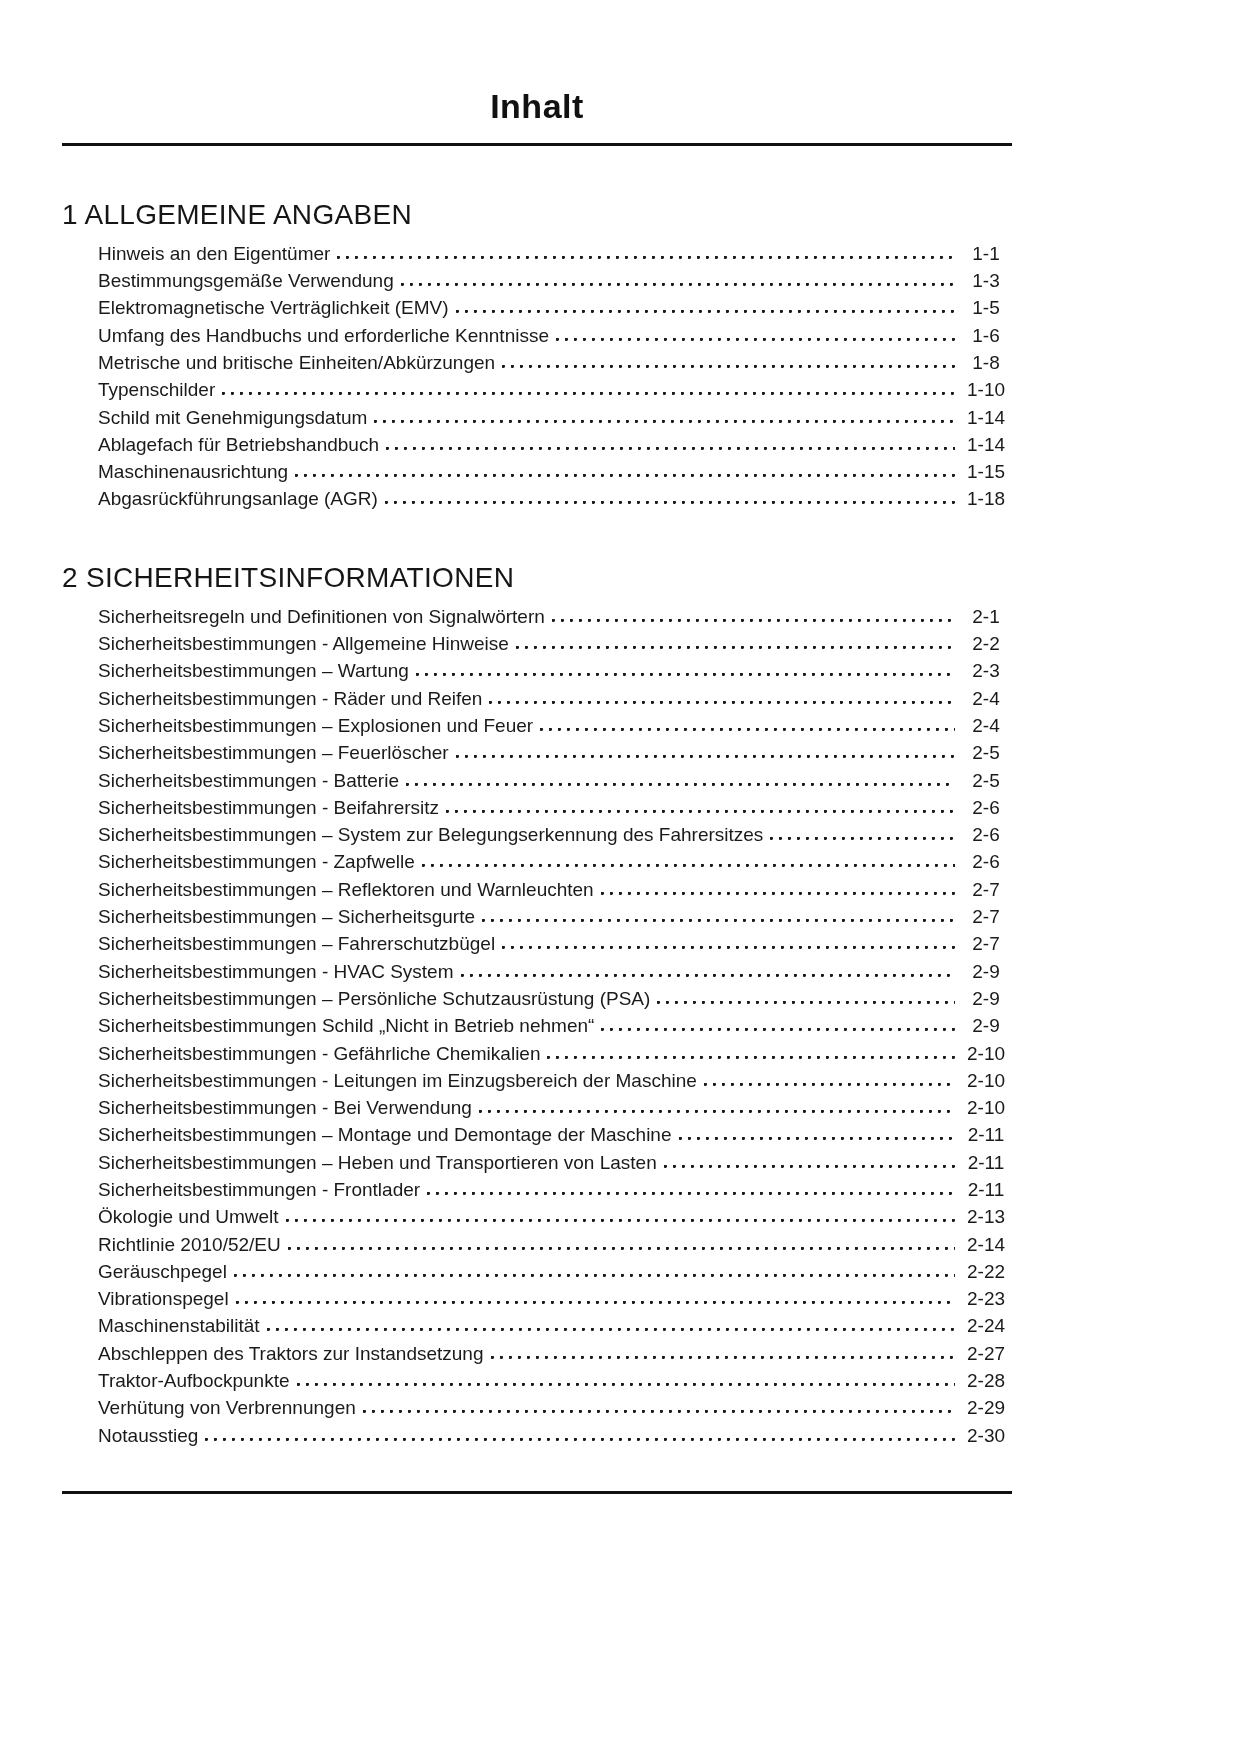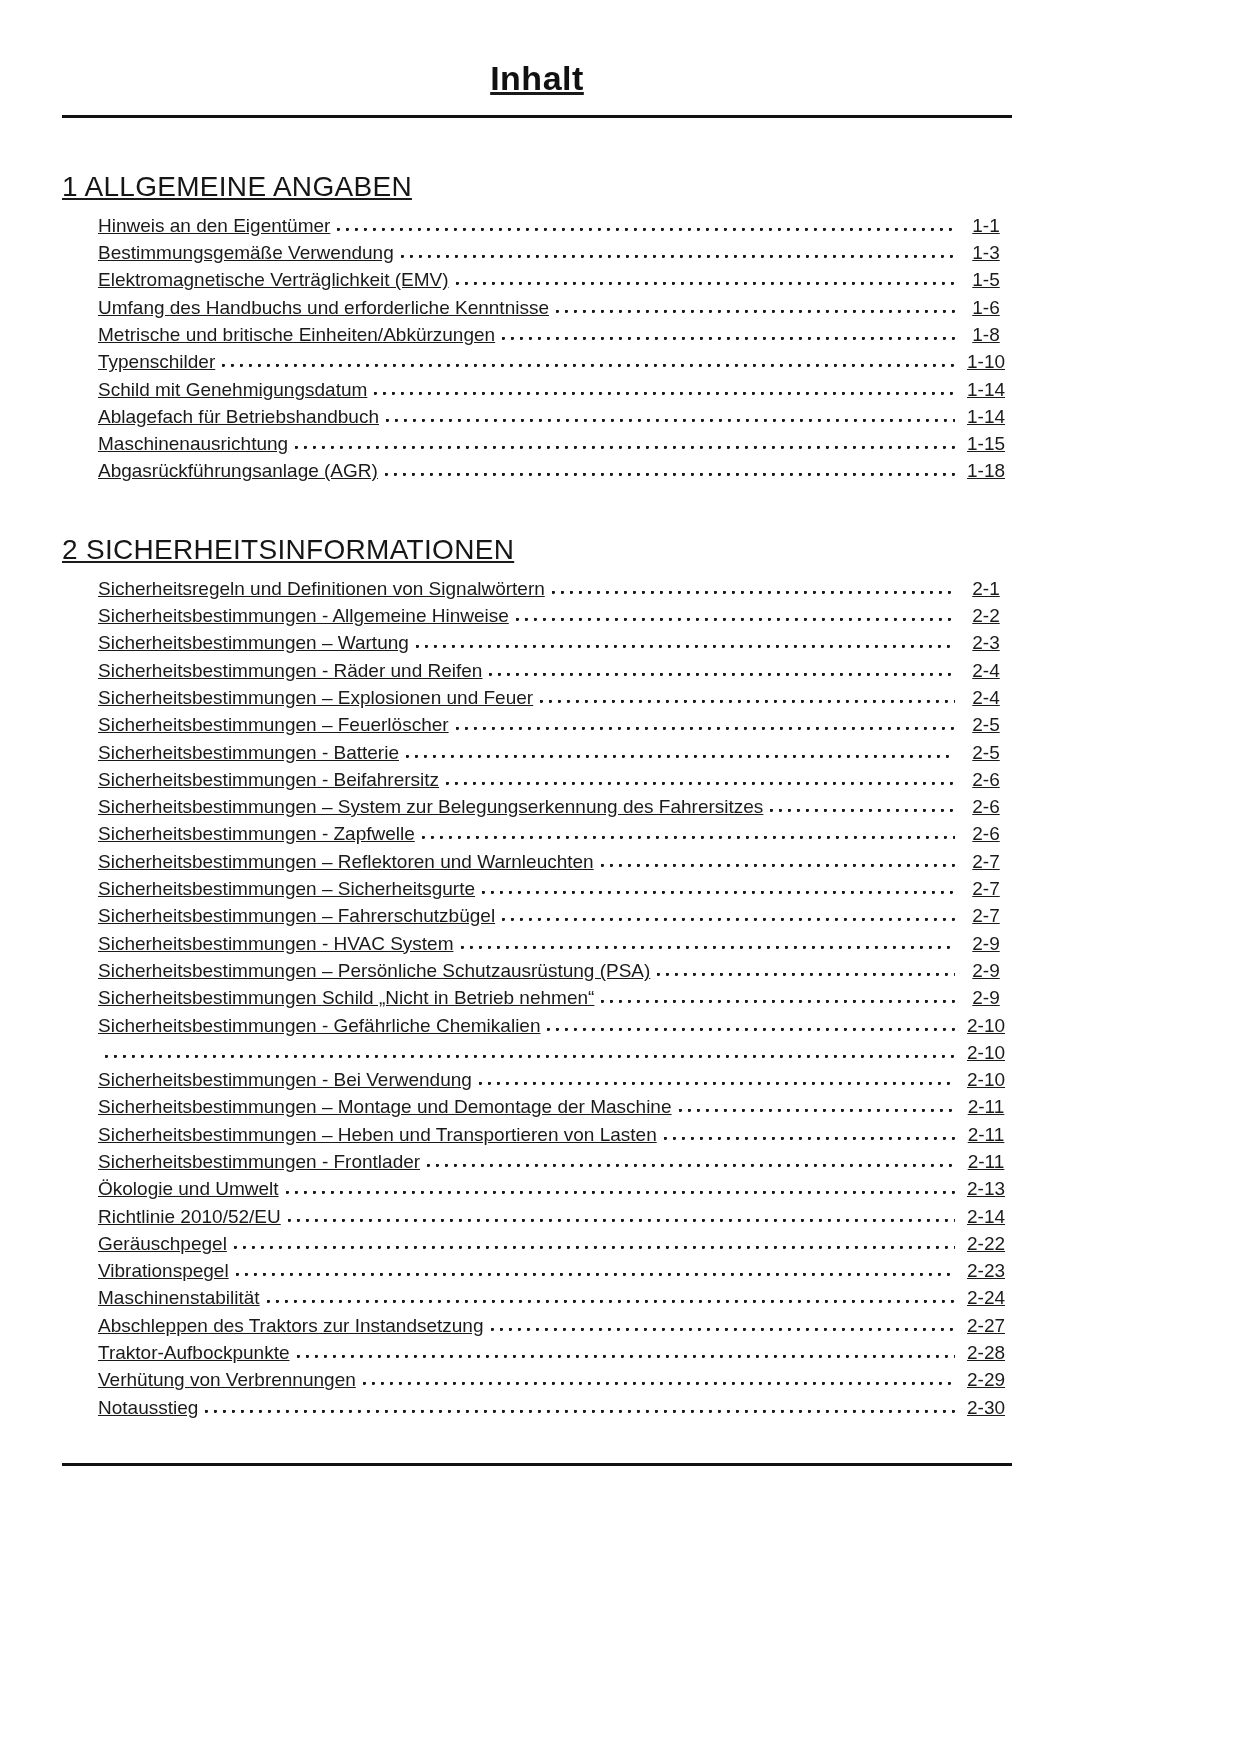--- a/index.html
+++ b/index.html
@@ -8,22 +8,21 @@
   }
   body {
     width: 1241px;
     height: 1754px;
     background: #ffffff;
     color: #1a1a1a;
     font-family: "Liberation Sans", sans-serif;
     overflow: hidden;
   }
   .page {
-    padding-top: 58px;
-    text-decoration: underline;
+    padding-top: 86px;
   }
   .content {
     width: 950px;
     margin-left: 62px;
   }
   h1.doc-title {
     text-align: center;
     font-size: 34px;
     line-height: 1.2;
     font-weight: 700;
@@ -226,20 +225,21 @@
             <span class="entry-title">Sicherheitsbestimmungen Schild „Nicht in Betrieb nehmen“</span>
             <span class="leader"></span>
             <span class="entry-page">2-9</span>
           </div>
           <div class="toc-entry">
             <span class="entry-title">Sicherheitsbestimmungen - Gefährliche Chemikalien</span>
             <span class="leader"></span>
             <span class="entry-page">2-10</span>
           </div>
           <div class="toc-entry">
+            <span class="entry-title">Sicherheitsbestimmungen - Leitungen im Einzugsbereich der Maschine</span>
             <span class="leader"></span>
             <span class="entry-page">2-10</span>
           </div>
           <div class="toc-entry">
             <span class="entry-title">Sicherheitsbestimmungen - Bei Verwendung</span>
             <span class="leader"></span>
             <span class="entry-page">2-10</span>
           </div>
           <div class="toc-entry">
             <span class="entry-title">Sicherheitsbestimmungen – Montage und Demontage der Maschine</span>

